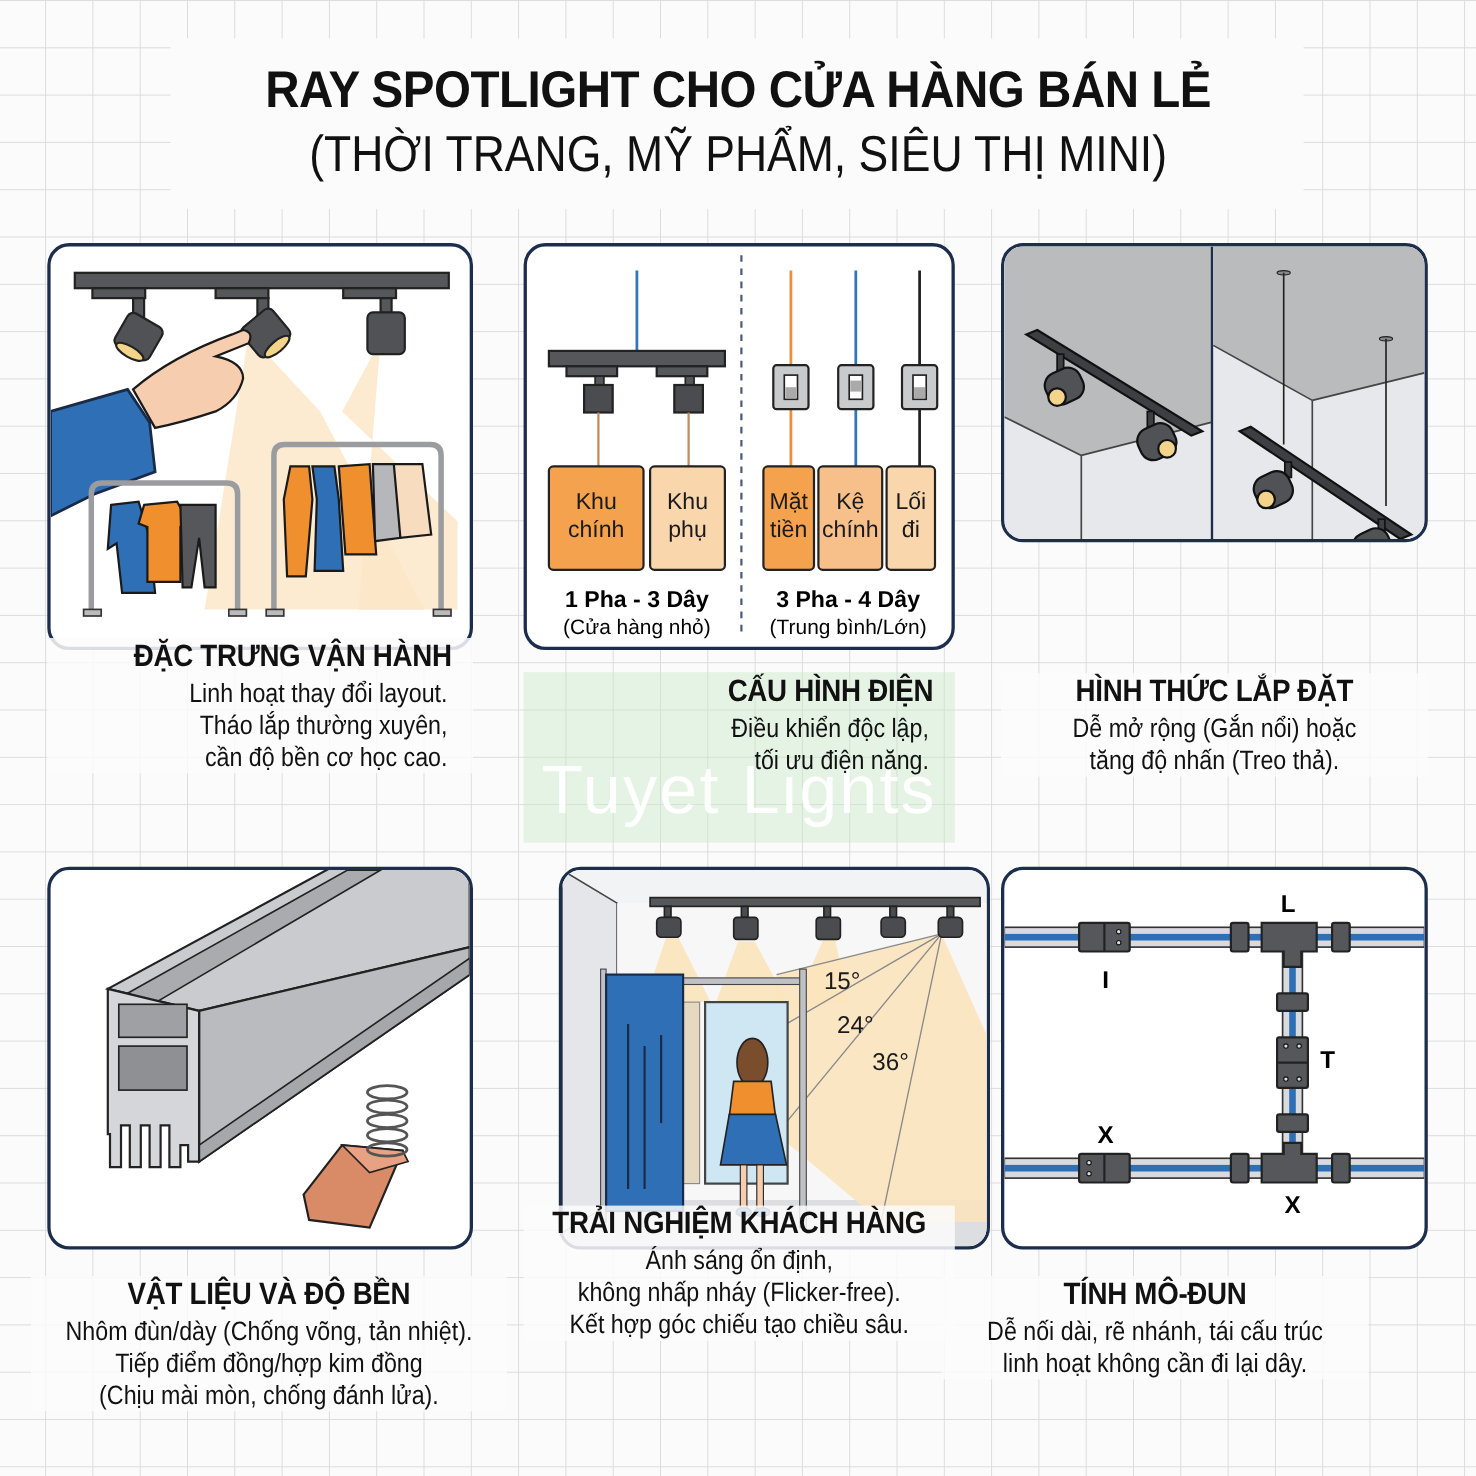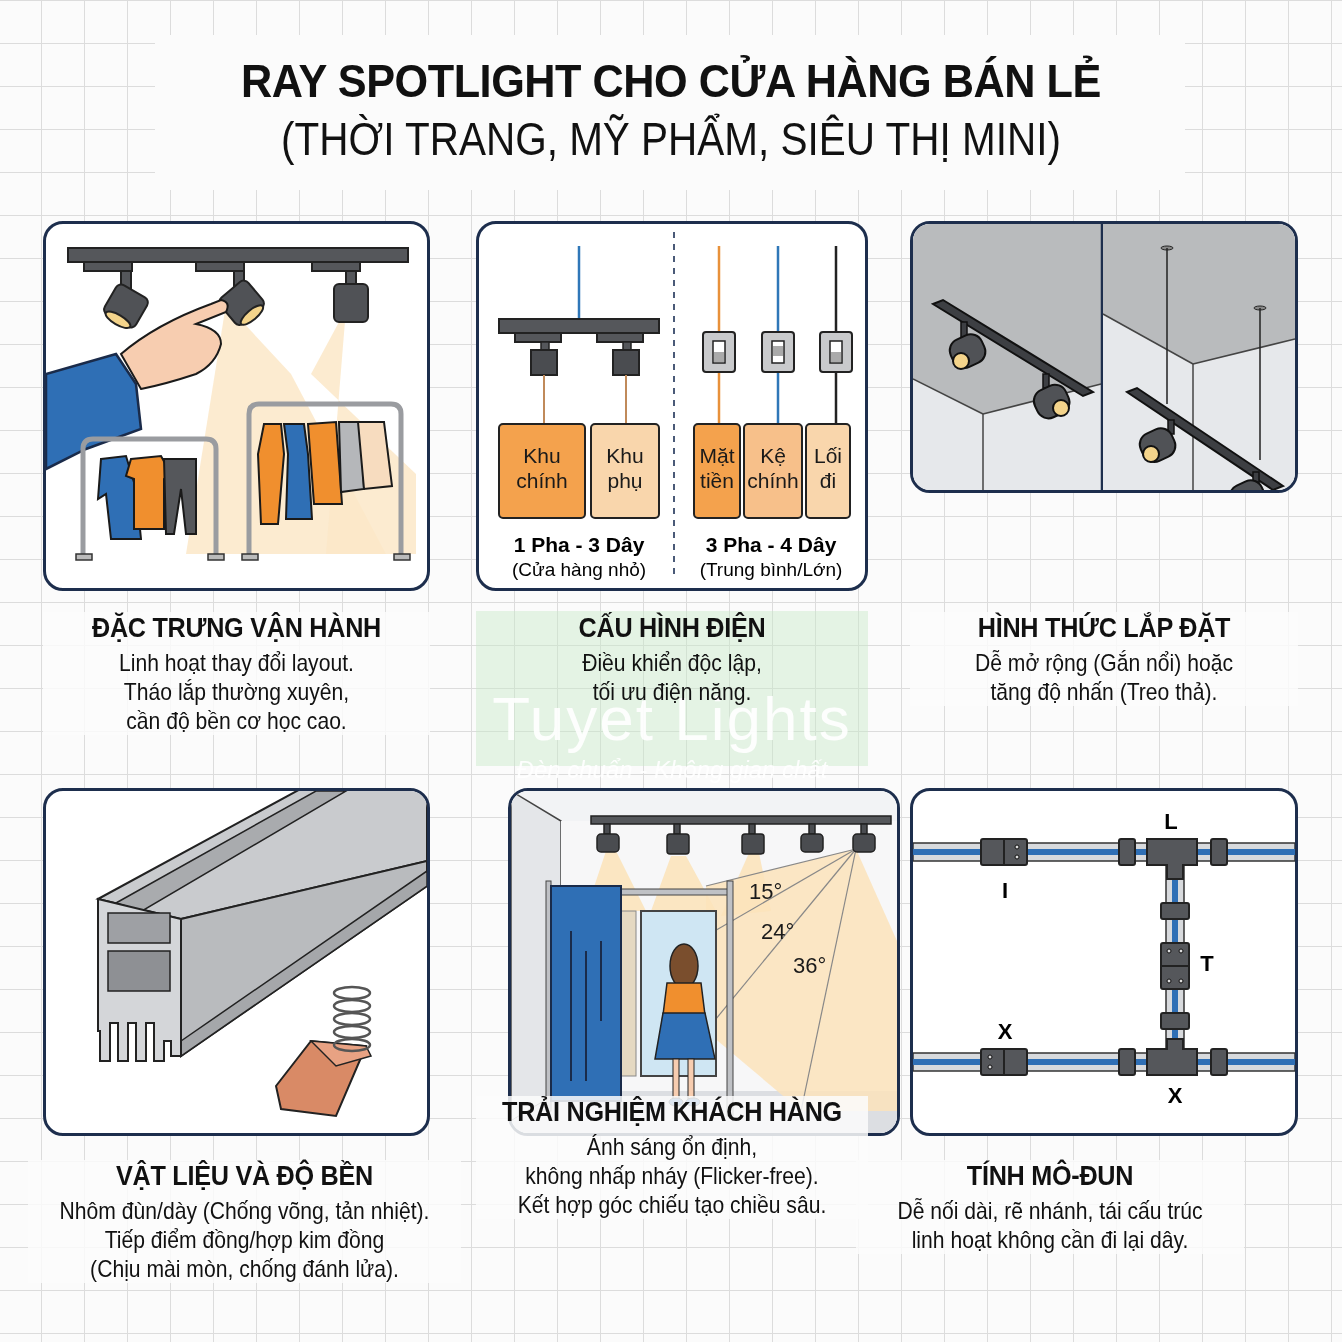--- a/index.html
+++ b/index.html
@@ -103,21 +103,21 @@
     <path d="M203,330 L203,190 Q203,180 213,180 L345,180 Q355,180 355,190 L355,330" fill="none" stroke="#9a9ca0" stroke-width="5"></path>
     <rect x="196" y="330" width="16" height="6" fill="#bbb" stroke="#333" stroke-width="1.5"></rect>
     <rect x="348" y="330" width="16" height="6" fill="#bbb" stroke="#333" stroke-width="1.5"></rect>
     <path d="M218,200 L235,200 L238,230 L232,300 L215,300 L212,230 Z" fill="#f08f2e" stroke="#1a1a1a" stroke-width="2"></path>
     <path d="M238,200 L258,200 L262,230 L266,295 L240,295 L242,230 Z" fill="#2f6fb5" stroke="#1a1a1a" stroke-width="2"></path>
     <path d="M262,200 L290,198 L296,280 L268,280 Z" fill="#f08f2e" stroke="#1a1a1a" stroke-width="2"></path>
     <path d="M293,198 L315,198 L318,265 L295,268 Z" fill="#b5b7ba" stroke="#1a1a1a" stroke-width="2"></path>
     <path d="M312,198 L338,198 L346,262 L318,265 Z" fill="#f7dcbf" stroke="#1a1a1a" stroke-width="2"></path>
   </svg>
 </div>
-<div class="caption" style="left:43px; top:612px; width:387px;">
+<div class="caption" style="left:43px; top:580px; width:387px;text-align:right;">
   <div class="heading">ĐẶC TRƯNG VẬN HÀNH</div>
   <div class="body">
     <div>Linh hoạt thay đổi layout.</div>
     <div>Tháo lắp thường xuyên,</div>
     <div>cần độ bền cơ học cao.</div>
   </div>
 </div>
 
 <div class="panel" style="left:476px; top:221px; width:392px; height:370px;">
   <svg width="386" height="364" viewBox="0 0 386 364">
@@ -169,24 +169,23 @@
     <text x="294" y="264" font-size="21" text-anchor="middle" fill="#1a1a1a">chính</text>
     <text x="349" y="239" font-size="21" text-anchor="middle" fill="#1a1a1a">Lối</text>
     <text x="349" y="264" font-size="21" text-anchor="middle" fill="#1a1a1a">đi</text>
     <text x="292" y="328" font-size="21" font-weight="bold" text-anchor="middle">3 Pha - 4 Dây</text>
     <text x="292" y="352" font-size="19" text-anchor="middle">(Trung bình/Lớn)</text>
   </svg>
 </div>
 
 <div class="watermark">
   <div class="wm-brand">Tuyet Lights</div>
-  <div class="wm-slogan">Đèn chuẩn - Không gian chất</div>
-</div>
-
-<div class="caption" style="left:476px; top:612px; width:392px; background:transparent;">
+</div>
+
+<div class="caption" style="left:476px; top:612px; width:392px; background:transparent;text-align:right;">
   <div class="heading">CẤU HÌNH ĐIỆN</div>
   <div class="body">
     <div>Điều khiển độc lập,</div>
     <div>tối ưu điện năng.</div>
   </div>
 </div>
 
 <div class="panel" style="left:910px; top:221px; width:388px; height:272px;">
   <svg width="382" height="364" viewBox="0 0 382 364">
 

